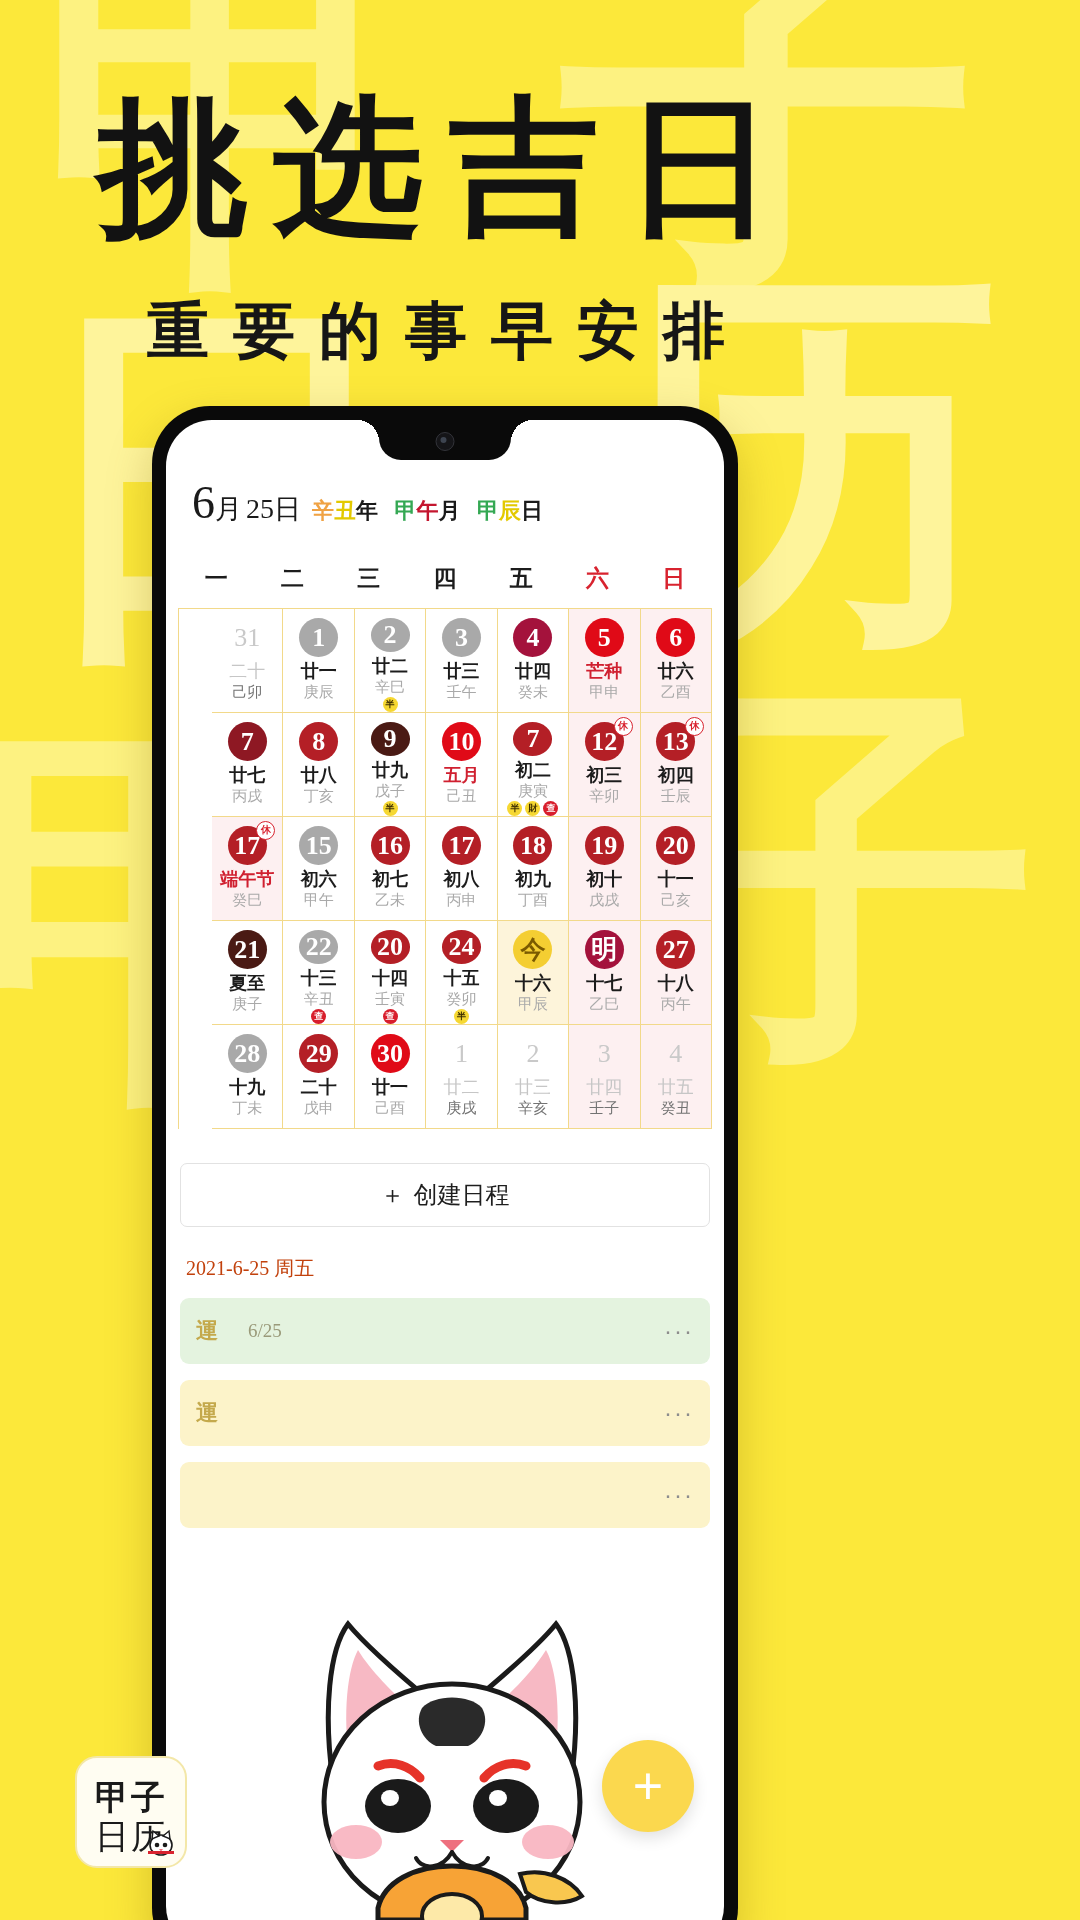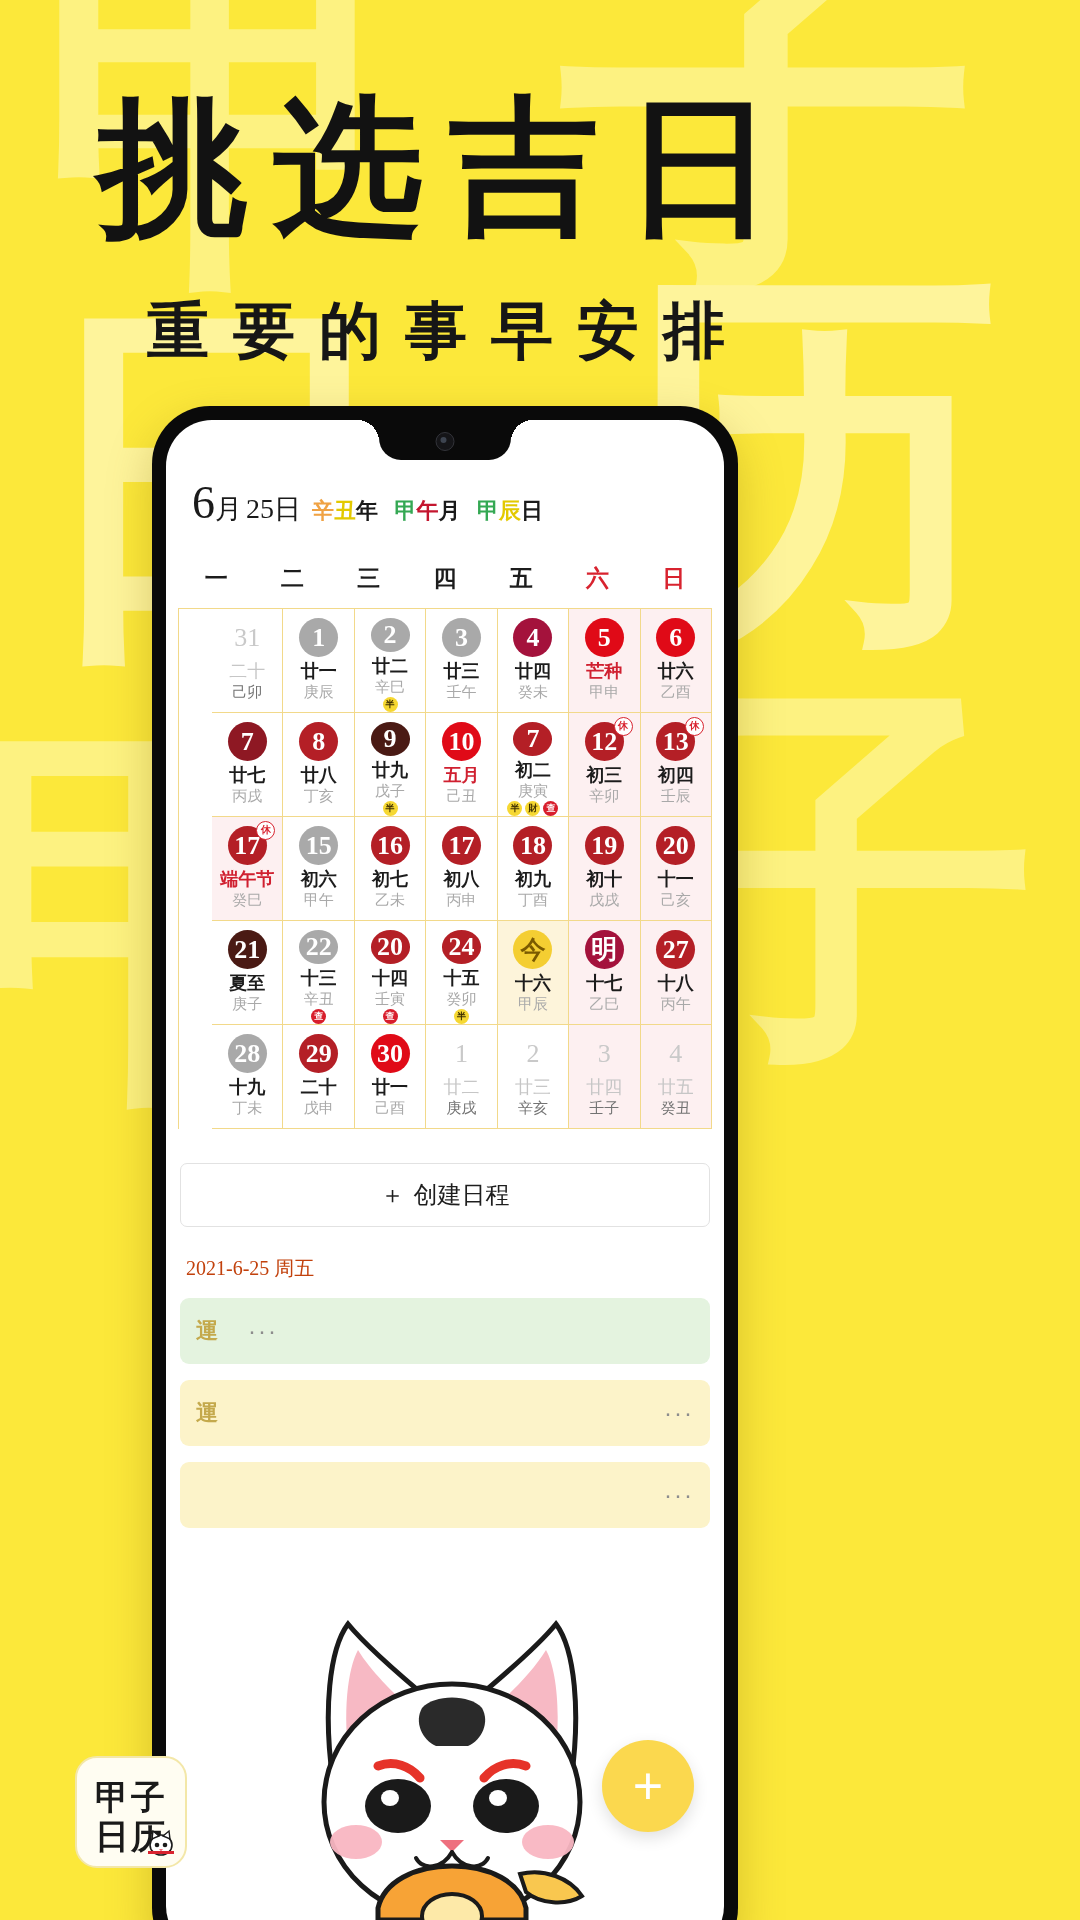--- a/index.html
+++ b/index.html
@@ -179,21 +179,21 @@
   }
 
   
   .logo{
     position:absolute;left:75px;bottom:52px;width:108px;height:108px;border-radius:22px;
     background:#FFFDF2;border:2px solid #F3E7A8;z-index:30;
     display:flex;flex-direction:column;align-items:center;justify-content:center;
     font-family:"Liberation Serif","DejaVu Serif",serif;
   }
   .logo .l1{font-size:34px;font-weight:700;color:#1a1a1a;letter-spacing:2px;line-height:1;margin-top:11px;}
-  .logo .l2{font-size:34px;font-weight:700;color:#1a1a1a;letter-spacing:2px;line-height:1;margin-top:5px;}
+  .logo .l2{font-size:34px;font-weight:400;color:#1a1a1a;letter-spacing:2px;line-height:1;margin-top:5px;}
   .logo .mini{position:absolute;right:9px;bottom:9px;width:30px;height:30px;}
 
   
   .mascot{position:absolute;left:282px;bottom:0;width:340px;height:330px;z-index:28;}
 </style>
 </head>
 <body>
 
 <div class="ghosts">
   <div class="ghost g1">甲</div>
@@ -439,20 +439,21 @@
 
     <div class="create">
       <span class="plus">＋</span>
       <span>创建日程</span>
     </div>
 
     <div class="sched-date">2021-6-25 周五</div>
     <div id="event-list">
         <div class="ev green">
           <div class="tag">運</div>
+          <div class="txt">6/25</div>
           <div class="dots">···</div>
         </div>
         <div class="ev yellowish">
           <div class="tag">運</div>
           <div class="txt"></div>
           <div class="dots">···</div>
         </div>
         <div class="ev yellowish">
           <div class="tag"></div>
           <div class="txt"></div>

